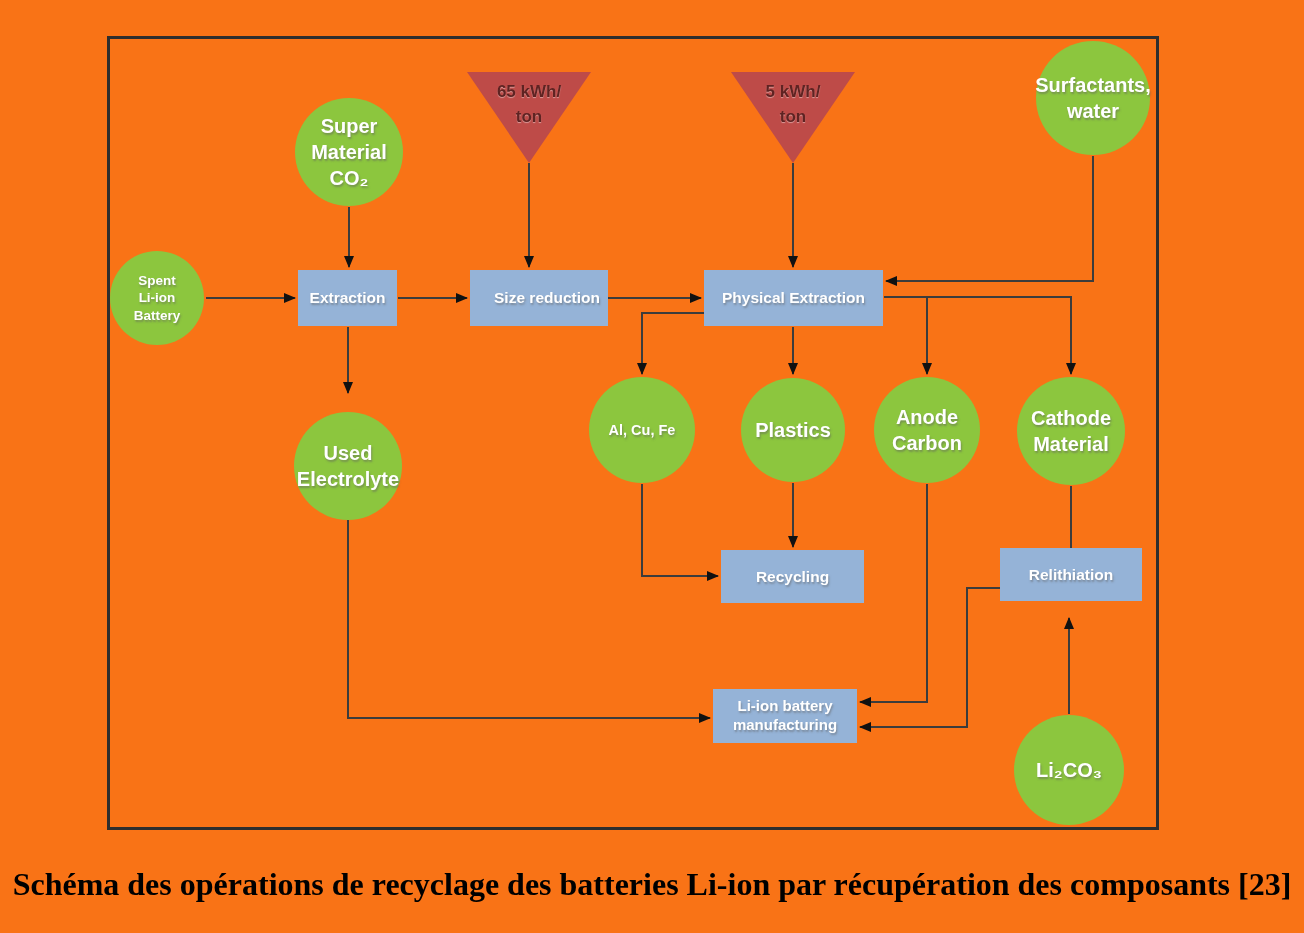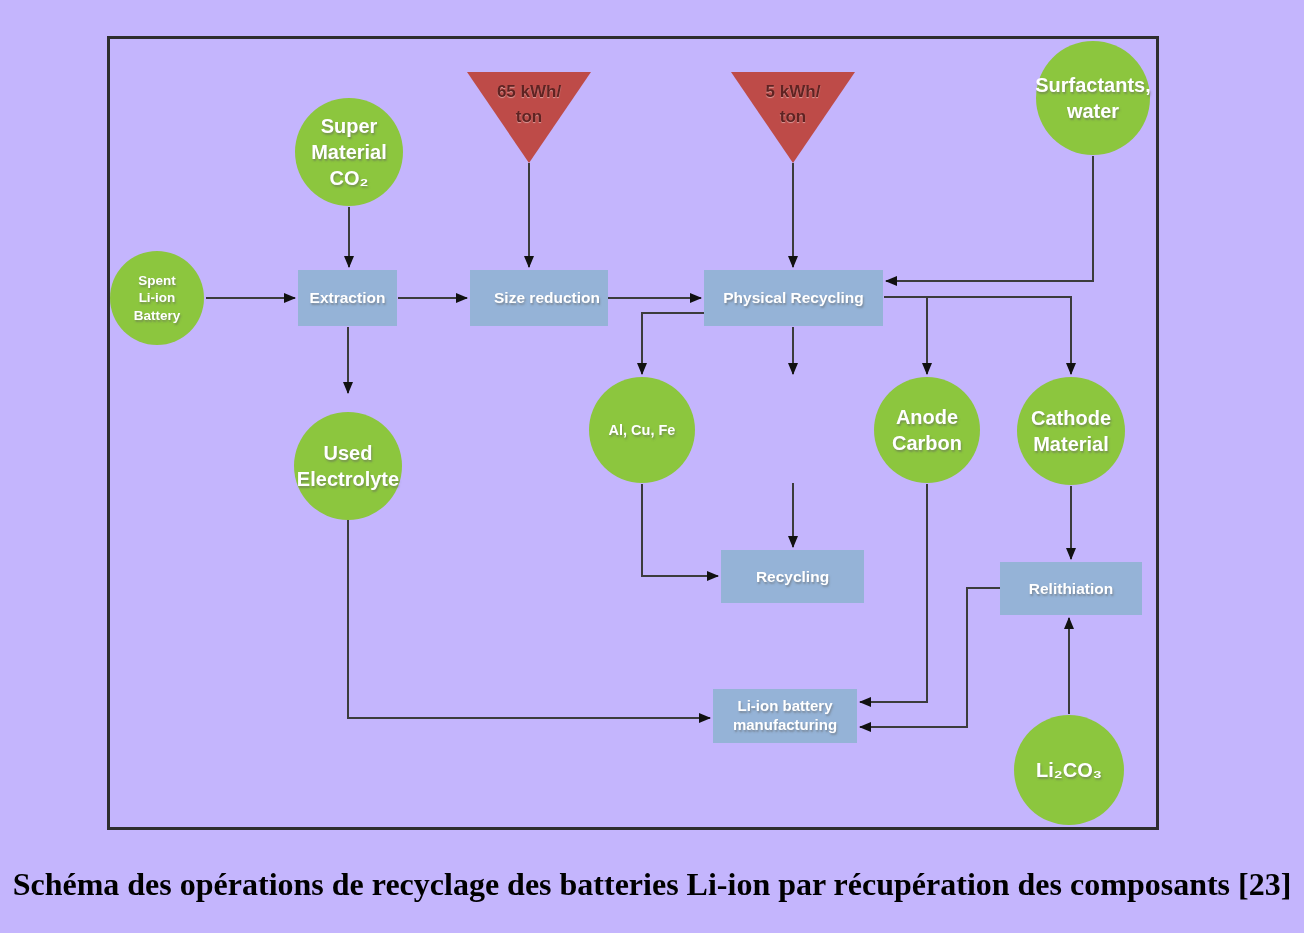--- a/index.html
+++ b/index.html
@@ -1,17 +1,17 @@
 <!DOCTYPE html>
 <html><head>
 <meta charset="utf-8">
 <style>
   html,body{margin:0;padding:0;background:#fff;}
   .canvas{
-    position:relative;width:1304px;height:933px;background:#c4b5fd;overflow:hidden;
+    position:relative;width:1304px;height:933px;background:#f97316;overflow:hidden;
     font-family:"Liberation Sans","DejaVu Sans",sans-serif;
   }
   .frame{
     position:absolute;left:107px;top:36px;width:1046px;height:788px;
     border:3px solid #2e2e2e;background:transparent;
   }
   svg.connectors{position:absolute;left:0;top:0;width:1304px;height:933px;}
   svg.connectors polyline,svg.connectors line{fill:none;stroke:#3c3c3c;stroke-width:2;}
   .node{
     position:absolute;display:flex;align-items:center;justify-content:center;
@@ -34,21 +34,21 @@
   .c-alcufe      {left:589px;top:377px;width:106px;height:106px;font-size:14.5px;}
   .c-plastics    {left:741px;top:378px;width:104px;height:104px;}
   .c-anode       {left:874px;top:377px;width:106px;height:106px;}
   .c-cathode     {left:1017px;top:377px;width:108px;height:108px;}
   .c-li2co3      {left:1014px;top:715px;width:110px;height:110px;font-size:20px;}
   
   .b-extraction  {left:298px;top:270px;width:99px;height:56px;}
   .b-sizered     {left:470px;top:270px;width:122px;height:56px;padding-left:16px;}
   .b-physep      {left:704px;top:270px;width:179px;height:56px;}
   .b-recycling   {left:721px;top:550px;width:143px;height:53px;}
-  .b-relith      {left:1000px;top:562px;width:142px;height:53px;}
+  .b-relith      {left:1000px;top:548px;width:142px;height:53px;}
   .b-manuf       {left:713px;top:689px;width:144px;height:54px;font-size:15px;}
   
   .t-65 {left:467px;top:76px;width:124px;height:80px;}
   .t-5  {left:731px;top:76px;width:124px;height:80px;}
   .caption{
     position:absolute;left:0;top:866px;width:1304px;text-align:center;
     font-family:"Liberation Serif","DejaVu Serif",serif;font-weight:bold;
     font-size:32px;color:#000;
   }
 </style>
@@ -98,29 +98,30 @@
   <div class="node circle c-spent">Spent
 Li-ion
 Battery</div>
   <div class="node circle c-superco2">Super
 Material CO₂</div>
   <div class="node circle c-surfactants">Surfactants,
 water</div>
   <div class="node circle c-usedelec">Used
 Electrolyte</div>
   <div class="node circle c-alcufe">Al, Cu, Fe</div>
+  <div class="node circle c-plastics">Plastics</div>
   <div class="node circle c-anode">Anode
 Carbon</div>
   <div class="node circle c-cathode">Cathode
 Material</div>
   <div class="node circle c-li2co3">Li₂CO₃</div>
 
   <div class="node pbox b-extraction">Extraction</div>
   <div class="node pbox b-sizered">Size reduction</div>
-  <div class="node pbox b-physep">Physical Recycling</div>
+  <div class="node pbox b-physep">Physical Extraction</div>
   <div class="node pbox b-recycling">Recycling</div>
   <div class="node pbox b-relith">Relithiation</div>
   <div class="node pbox b-manuf">Li-ion battery
 manufacturing</div>
 
   <div class="caption">Schéma des opérations de recyclage des batteries Li-ion par récupération des composants [23]</div>
 
 </div>
 
 </body></html>

